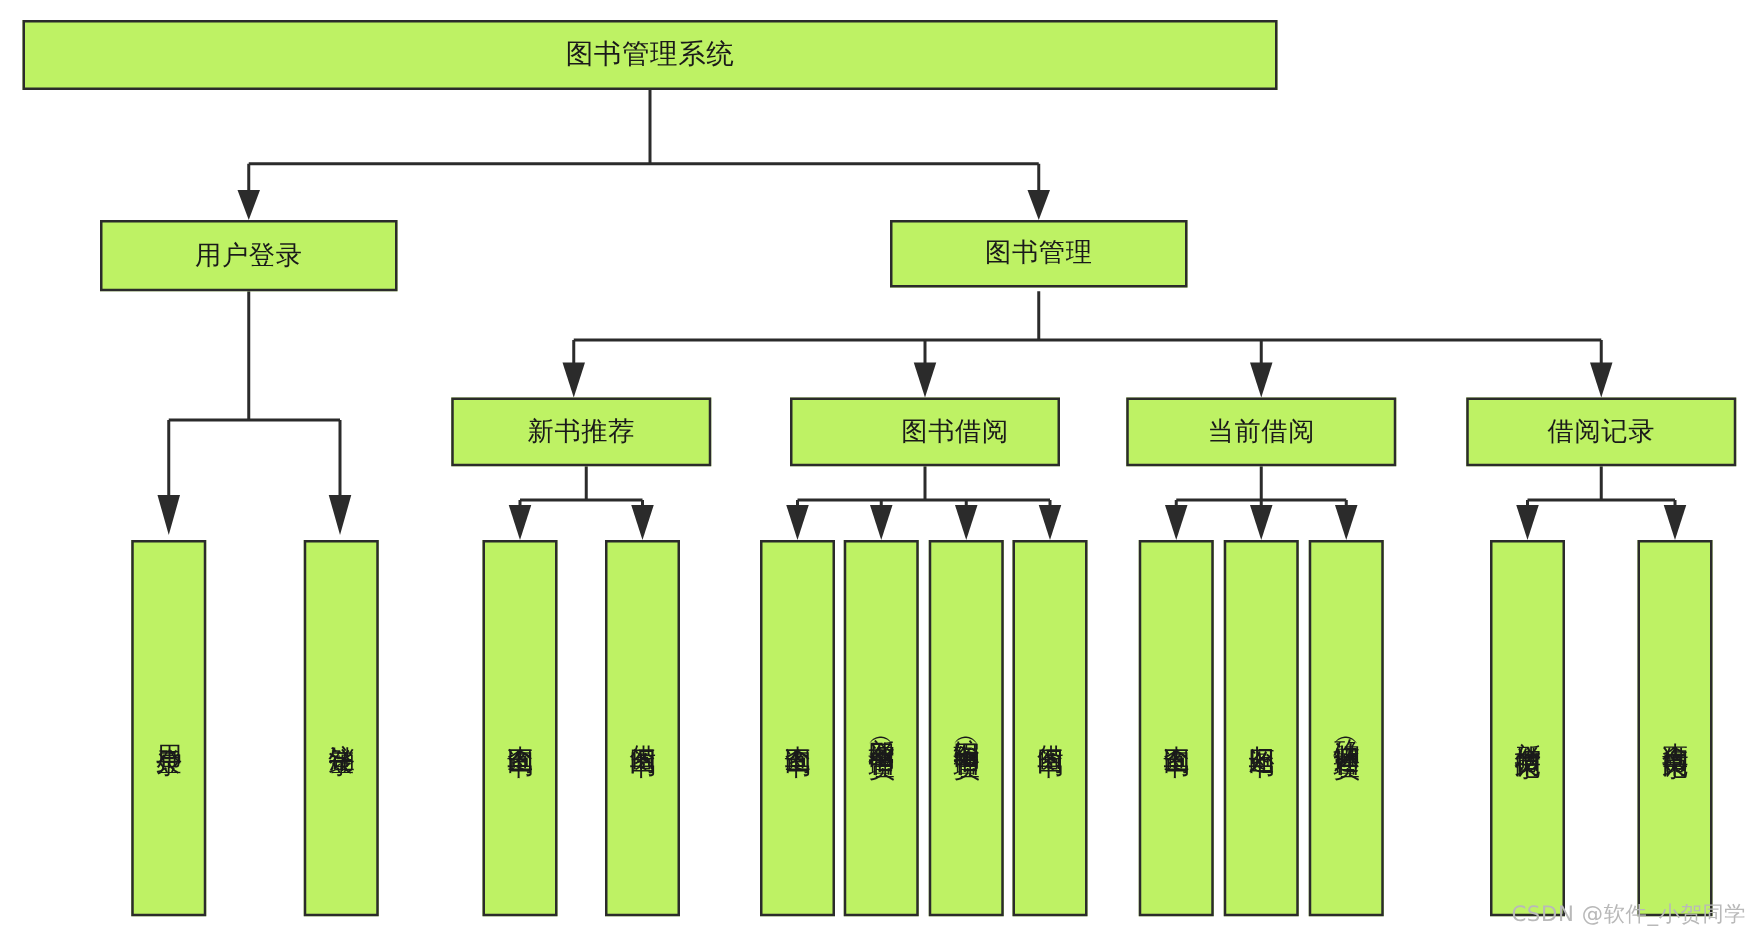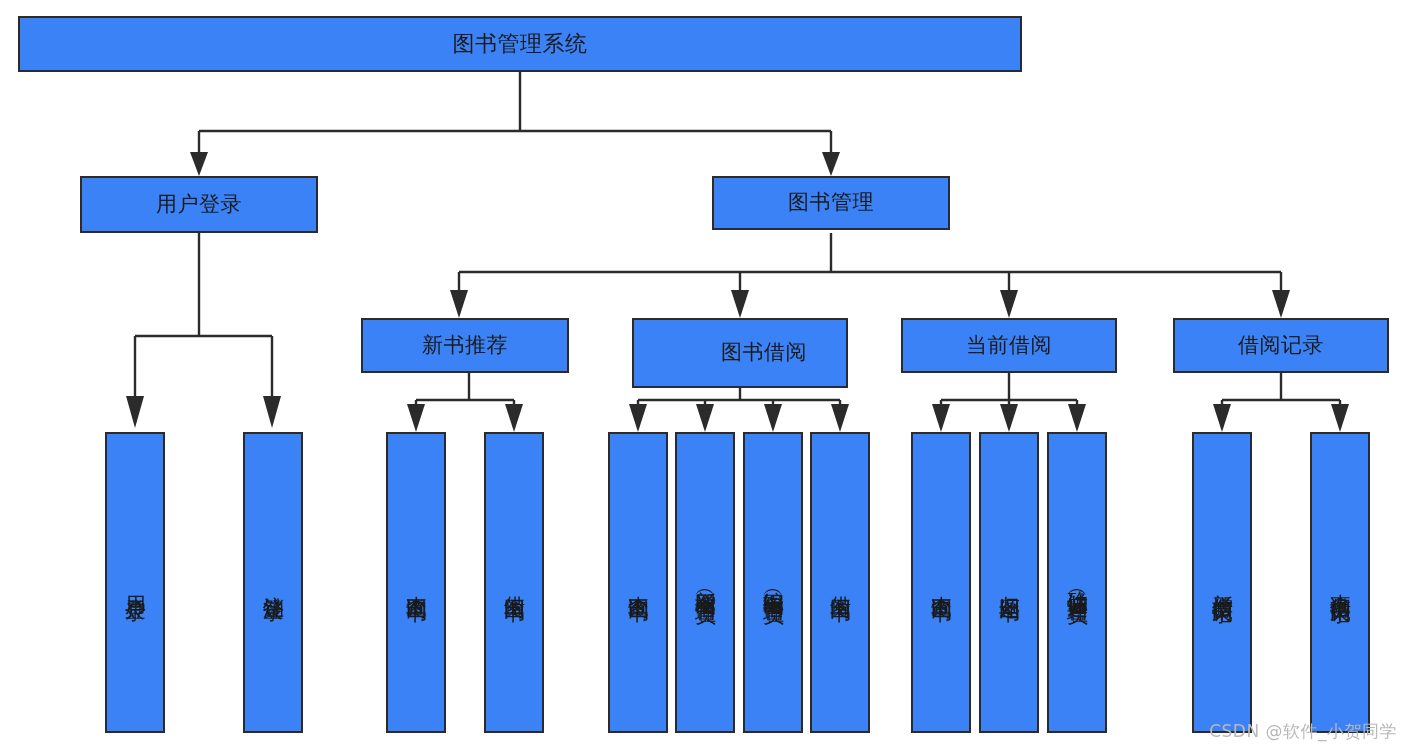--- a/index.html
+++ b/index.html
@@ -14,21 +14,21 @@
     position: relative;
     width: 1405px;
     height: 747px;
     background: #ffffff;
     overflow: hidden;
   }
   .node {
     position: absolute;
     box-sizing: border-box;
     border: 2px solid #2b2b2b;
-    background: #3b82f6;
+    background: #bef264;
     display: flex;
     align-items: center;
     justify-content: center;
     color: #1a1a1a;
     letter-spacing: 0.5px;
   }
   .node.h {
     font-size: 21px;
     line-height: 1.2;
     white-space: nowrap;
@@ -150,21 +150,21 @@
   <div class="node h" style="left:80px; top:176px; width:238px; height:57px;">
     <span>用户登录</span>
   </div>
   <div class="node h" style="left:712px; top:176px; width:238px; height:54px;">
     <span>图书管理</span>
   </div>
 
   <div class="node h" style="left:361px; top:318px; width:208px; height:55px;">
     <span>新书推荐</span>
   </div>
-  <div class="node h" style="left:632px; top:318px; width:216px; height:70px;padding-left:48px;">
+  <div class="node h" style="left:632px; top:318px; width:216px; height:55px;padding-left:48px;">
     <span>图书借阅</span>
   </div>
   <div class="node h" style="left:901px; top:318px; width:216px; height:55px;">
     <span>当前借阅</span>
   </div>
   <div class="node h" style="left:1173px; top:318px; width:216px; height:55px;">
     <span>借阅记录</span>
   </div>
 
   <div class="node v" style="left:105px; top:432px; width:60px; height:301px;">

